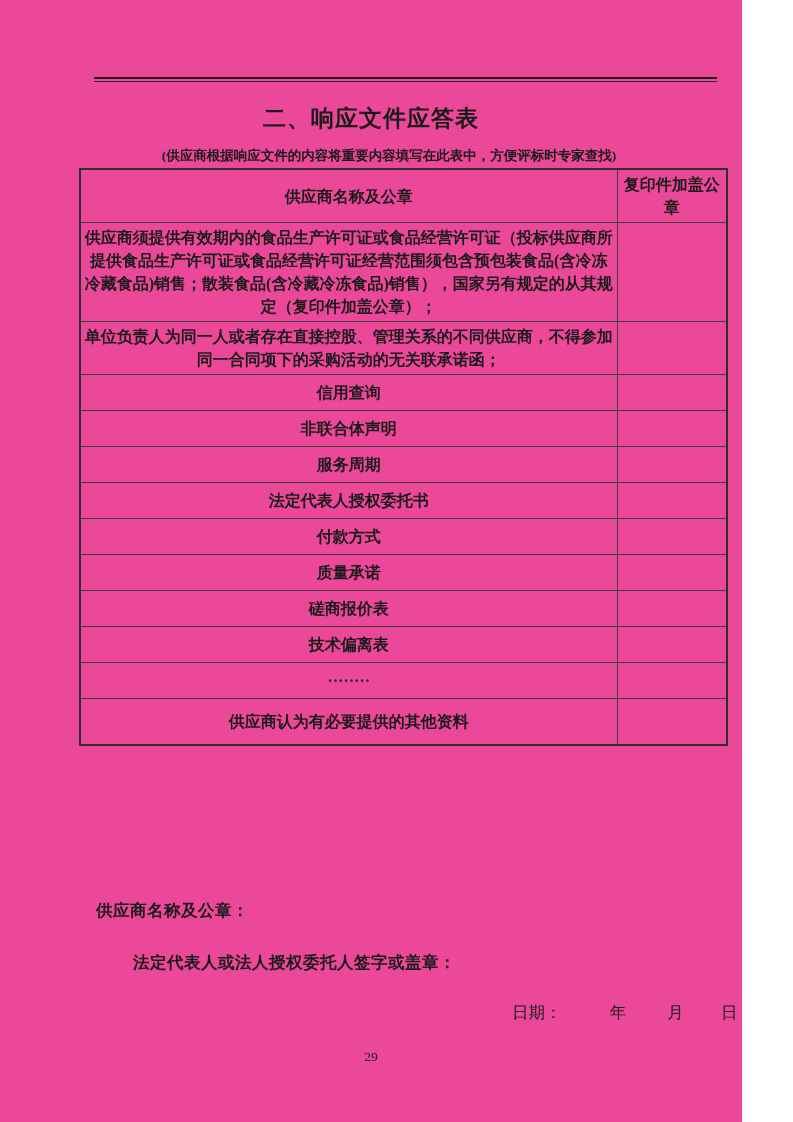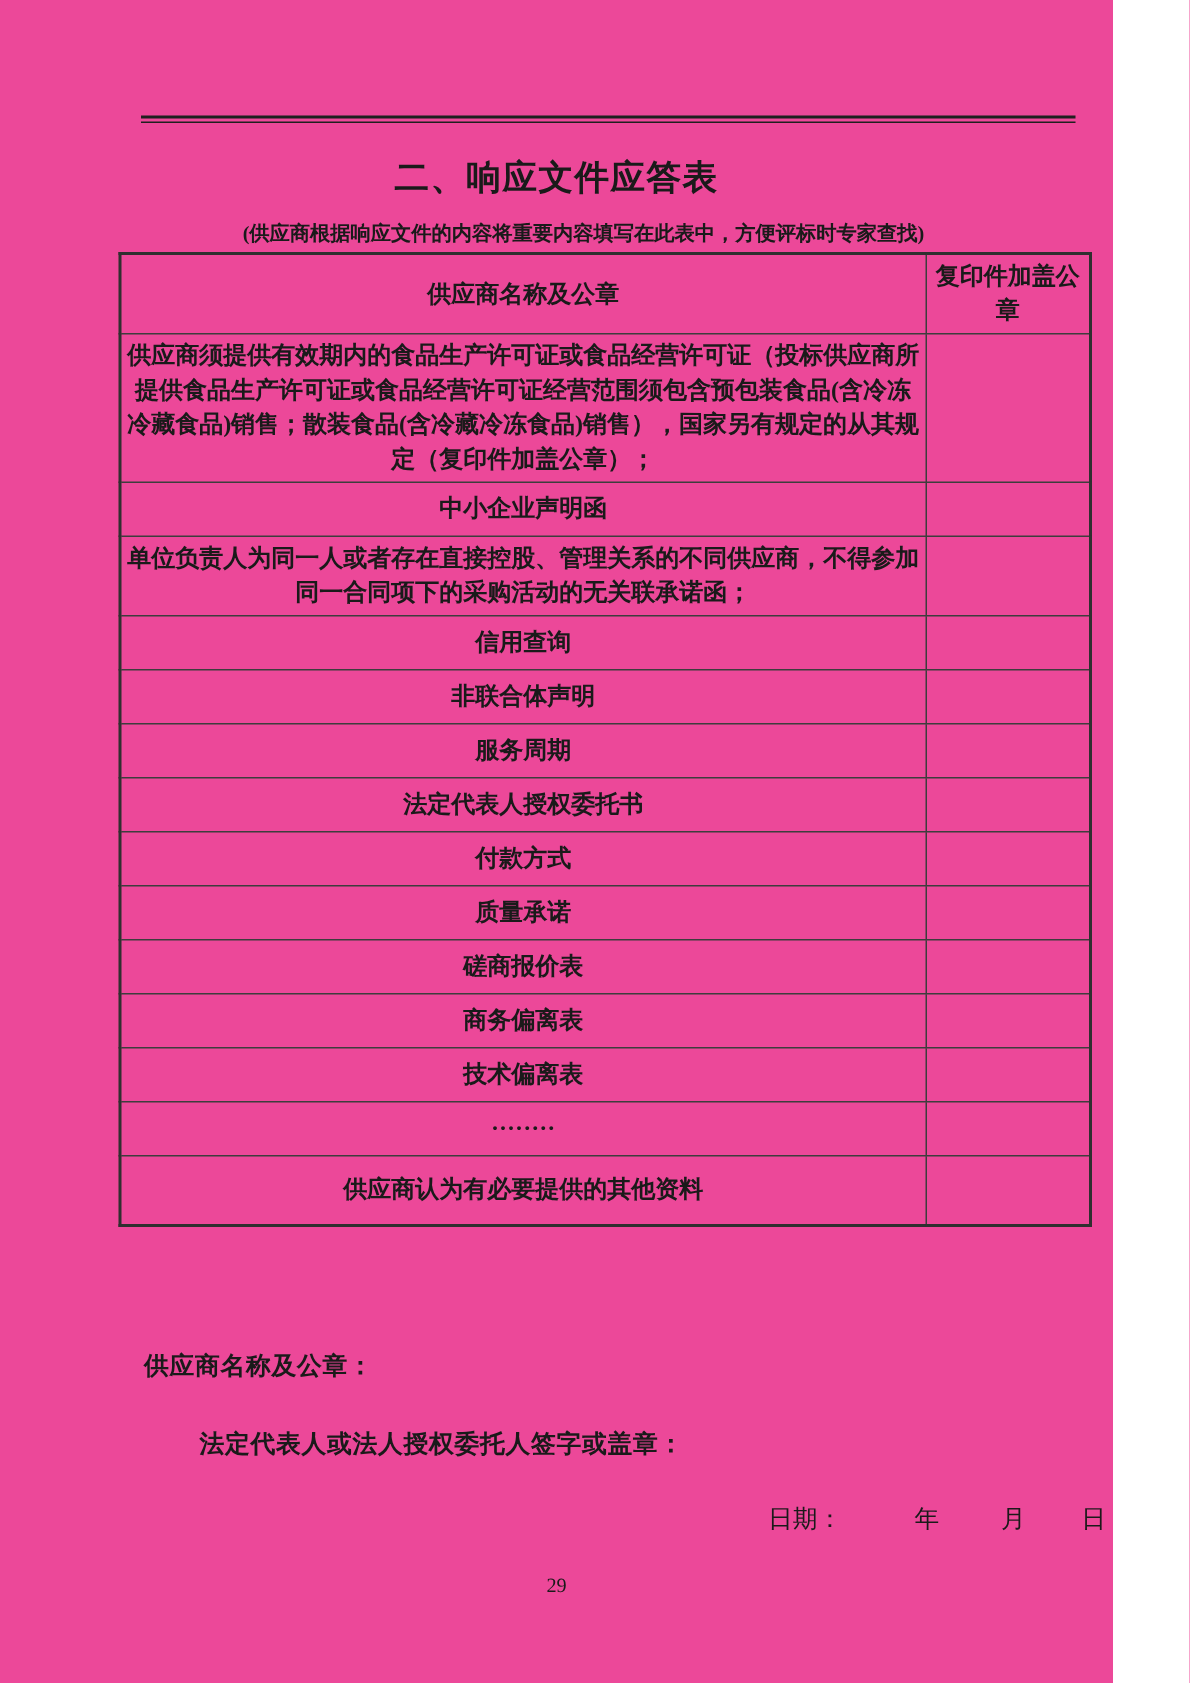--- a/index.html
+++ b/index.html
@@ -82,24 +82,20 @@
         <th>供应商名称及公章</th>
         <th>复印件加盖公章</th>
       </tr>
     </thead>
     <tbody>
         <tr>
       <td>供应商须提供有效期内的食品生产许可证或食品经营许可证（投标供应商所提供食品生产许可证或食品经营许可证经营范围须包含预包装食品(含冷冻冷藏食品)销售；散装食品(含冷藏冷冻食品)销售），国家另有规定的从其规定（复印件加盖公章）；</td>
       <td></td>
     </tr>
         <tr>
-      <td>中小企业声明函</td>
-      <td></td>
-    </tr>
-        <tr>
       <td>单位负责人为同一人或者存在直接控股、管理关系的不同供应商，不得参加同一合同项下的采购活动的无关联承诺函；</td>
       <td></td>
     </tr>
         <tr>
       <td>信用查询</td>
       <td></td>
     </tr>
         <tr>
       <td>非联合体声明</td>
       <td></td>
@@ -115,24 +111,20 @@
         <tr>
       <td>付款方式</td>
       <td></td>
     </tr>
         <tr>
       <td>质量承诺</td>
       <td></td>
     </tr>
         <tr>
       <td>磋商报价表</td>
-      <td></td>
-    </tr>
-        <tr>
-      <td>商务偏离表</td>
       <td></td>
     </tr>
         <tr>
       <td>技术偏离表</td>
       <td></td>
     </tr>
         <tr>
       <td>········</td>
       <td></td>
     </tr>

